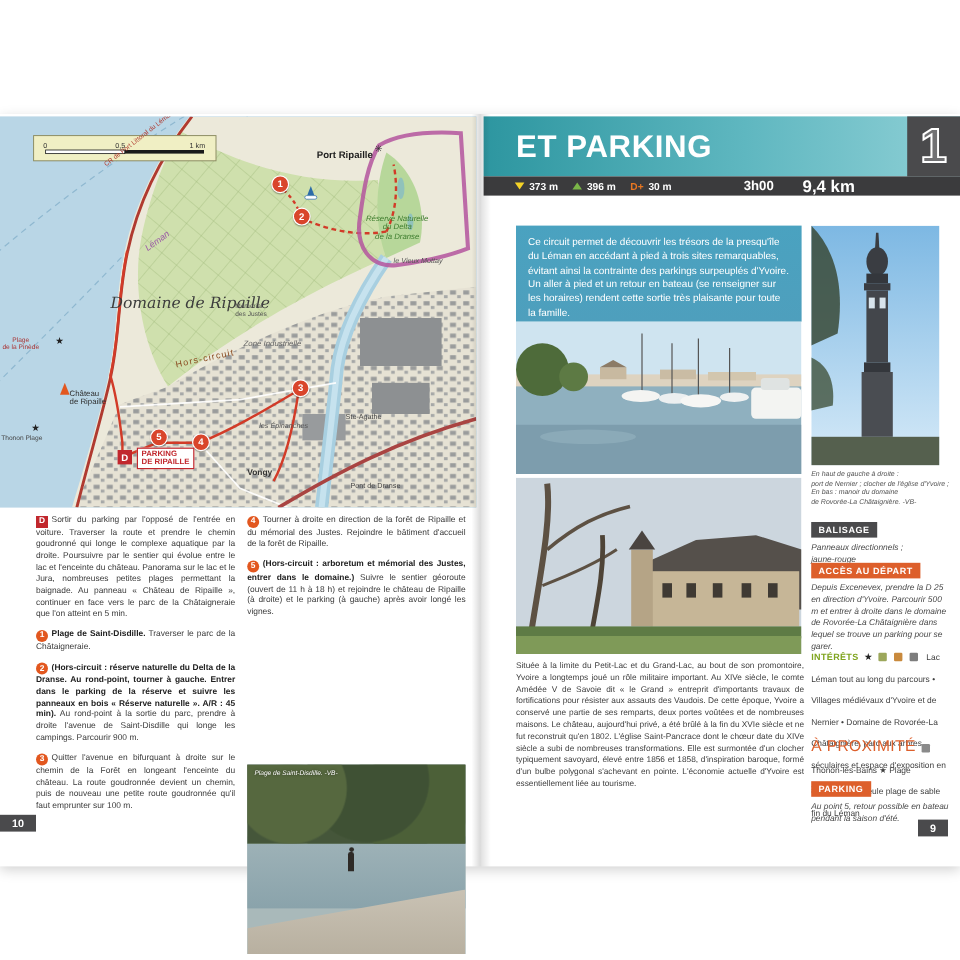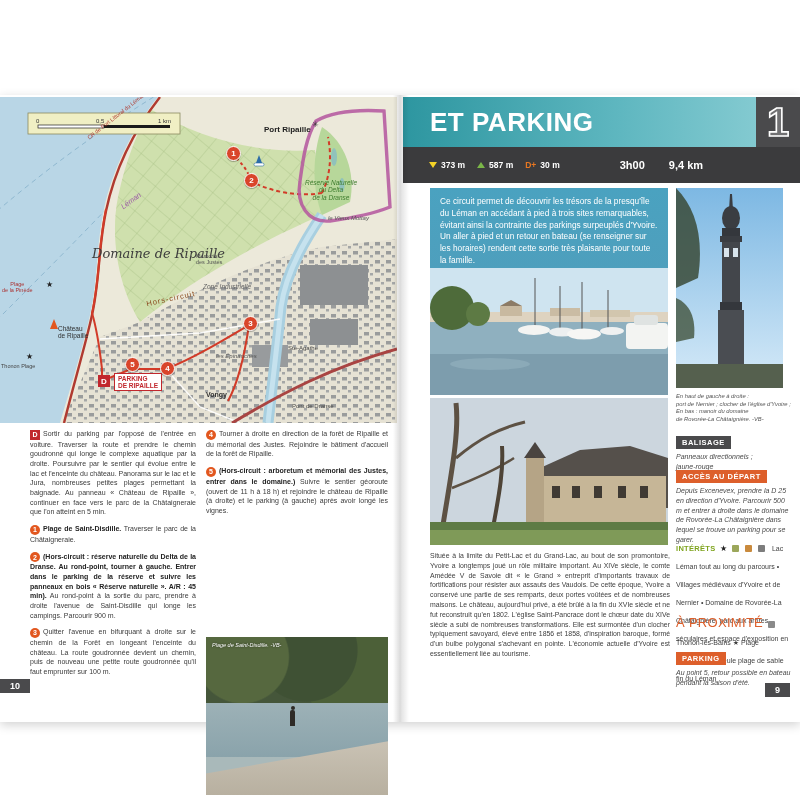--- a/index.html
+++ b/index.html
@@ -50,27 +50,27 @@
   .pagebadge{position:absolute;background:#4a4a4c;color:#fff;font-weight:bold;font-size:9px;padding:2px 10px;z-index:30;}
   .badge-left{left:0;top:584px;}
   .badge-right{right:10px;top:588px;}
 
   
   .rpage{position:absolute;left:403px;top:0;width:397px;height:627px;}
   .rheader{position:absolute;left:0;top:2px;width:397px;height:50px;background:linear-gradient(90deg,#2d96a0,#5fb7c0 55%,#8fd0d6);}
   .rtitle{position:absolute;left:27px;top:10px;color:#fff;font-size:26px;font-weight:bold;letter-spacing:.5px;}
   .numtab{position:absolute;right:0;top:0;width:44px;height:50px;background:#4a4a4c;display:flex;align-items:center;justify-content:center;}
   .numtab span{font-size:40px;font-weight:bold;color:rgba(255,255,255,.22);-webkit-text-stroke:1.6px #ffffff;}
-  .statsbar{position:absolute;left:0;top:52px;width:397px;height:36px;background:#3b3b3d;color:#fff;display:flex;align-items:center;font-size:8.5px;font-weight:bold;}
+  .statsbar{position:absolute;left:0;top:52px;width:397px;height:16px;background:#3b3b3d;color:#fff;display:flex;align-items:center;font-size:8.5px;font-weight:bold;}
   .statsbar .grp{margin-left:26px;display:flex;align-items:center;gap:4px;}
   .tri-down{width:0;height:0;border-left:4px solid transparent;border-right:4px solid transparent;border-top:6px solid #f5d327;}
   .tri-up{width:0;height:0;border-left:4px solid transparent;border-right:4px solid transparent;border-bottom:6px solid #7ab648;}
   .dplus{color:#e87722;}
   .stat-time{margin-left:60px;font-size:11px;}
-  .stat-dist{margin-left:24px;font-size:11px;}
+  .stat-dist{margin-left:24px;font-size:14px;}
   .crumb{position:absolute;left:0;top:74px;width:397px;height:15px;background:#e6e6e6;display:flex;align-items:center;font-size:7.5px;font-weight:bold;color:#333;letter-spacing:.5px;}
   .crumb .c1{margin-left:27px;}
   .crumb .sep{margin:0 4px;color:#888;}
   .introbox{position:absolute;left:27px;top:93px;width:238px;height:80px;background:linear-gradient(180deg,#4aa2c0,#4e9fbd);color:#fff;font-size:8.3px;line-height:1.42;padding:8px 10px;box-sizing:border-box;}
   .harborphoto{position:absolute;left:27px;top:173px;width:238px;height:127px;overflow:hidden;}
   .chateauphoto{position:absolute;left:27px;top:303px;width:238px;height:147px;overflow:hidden;}
   .towerphoto{position:absolute;left:273px;top:93px;width:107px;height:200px;overflow:hidden;}
   .rcap{position:absolute;left:273px;top:298px;width:115px;font-size:5.8px;font-style:italic;color:#555;line-height:1.3;white-space:pre-line;}
   .sbadge{display:inline-block;color:#fff;font-weight:bold;font-size:7.5px;padding:2px 6px;letter-spacing:.5px;}
   .sbadge.dark{background:#4a4a4c;}
@@ -242,21 +242,21 @@
       <div class="numtab">
           <span>1</span>
         </div>
     </div>
 
     <div class="statsbar">
       <div class="grp">
         <span class="tri-down"></span>
         <span>373 m</span>
         <span class="tri-up" style="margin-left:8px;"></span>
-        <span>587 m</span>
+        <span>396 m</span>
         <span class="dplus" style="margin-left:8px;">D+</span>
         <span>30 m</span>
       </div>
       <div class="stat-time">3h00</div>
       <div class="stat-dist">9,4 km</div>
     </div>
 
 
     <div class="introbox">Ce circuit permet de découvrir les trésors de la presqu'île du Léman en accédant à pied à trois sites remarquables, évitant ainsi la contrainte des parkings surpeuplés d'Yvoire. Un aller à pied et un retour en bateau (se renseigner sur les horaires) rendent cette sortie très plaisante pour toute la famille.</div>
 

